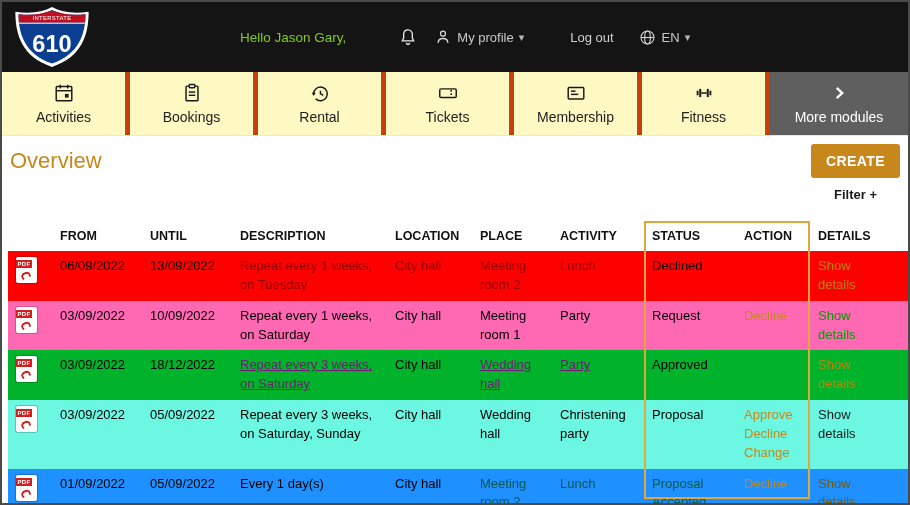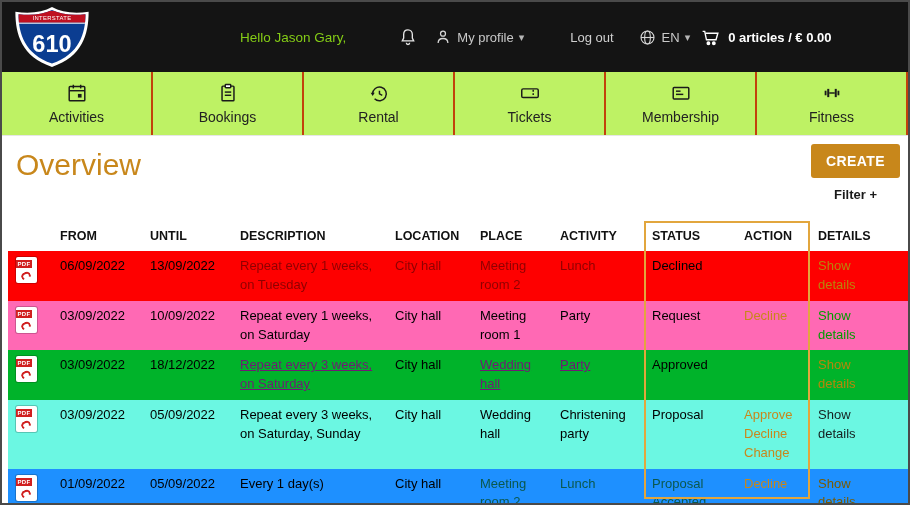--- a/index.html
+++ b/index.html
@@ -14,29 +14,29 @@
   .bell{margin-left:52px;display:flex;align-items:center;cursor:pointer;}
   .profile{margin-left:16px;display:flex;align-items:center;gap:5px;cursor:pointer;}
   .logout{margin-left:46px;color:#cfcfcf;cursor:pointer;}
   .lang{margin-left:24px;display:flex;align-items:center;gap:5px;cursor:pointer;}
   .cart{margin-left:10px;display:flex;align-items:center;gap:7px;color:#fff;font-weight:600;cursor:pointer;}
   .caret{color:#b5b5b5;font-size:11px;}
   .tb-icon svg{display:block;}
 
   
   .navbar{height:63px;background:#fff;display:flex;border-bottom:1px solid #e6e6e6;}
-  .tab{flex:1;display:flex;flex-direction:column;align-items:center;justify-content:center;gap:5px;border-right:2px solid #c2410c;cursor:pointer;background:#bef264;}
+  .tab{flex:1;display:flex;flex-direction:column;align-items:center;justify-content:center;gap:5px;border-right:5px solid #c2410c;cursor:pointer;background:#fef9c3;}
   .tab-label{font-size:14px;color:#222;}
   .tab.dark{flex:0 0 138px;background:#5f5f5f;border-right:none;}
   .tab.dark .tab-label{color:#fff;}
   .tab-icon svg{display:block;}
 
   
   .page-head{display:flex;justify-content:space-between;align-items:flex-start;padding:8px 8px 0 8px;height:85px;box-sizing:border-box;}
-  .title{font-size:30px;font-weight:400;color:#c8871b;margin:4px 0 0 6px;}
+  .title{font-size:22px;font-weight:400;color:#c8871b;margin:4px 0 0 0;}
   .head-right{display:flex;flex-direction:column;align-items:center;}
   .create-btn{background:#c8871b;color:#fff;border:none;font-family:inherit;font-size:14px;font-weight:bold;padding:9px 15px;border-radius:3px;cursor:pointer;letter-spacing:.4px;}
   .filter{font-size:13px;color:#1a1a1a;margin-top:9px;cursor:pointer;font-weight:600;}
 
   
   .table-wrap{position:relative;margin-left:6px;width:900px;}
   table{border-collapse:collapse;table-layout:fixed;width:900px;font-size:13px;color:#000;}
   th{font-size:12.5px;font-weight:700;text-align:left;padding:8px;height:30px;box-sizing:border-box;color:#111;background:#fff;}
   td{padding:6px 8px;vertical-align:top;line-height:1.45;overflow:hidden;}
   tr.h47{height:47px;} tr.h67{height:67px;} tr.h49{height:49px;}
@@ -112,30 +112,20 @@
         <svg width="19" height="19" viewBox="0 0 24 24" fill="none" stroke="#d6d6d6" stroke-width="1.4">
           <circle cx="12" cy="12" r="8.2"></circle>
           <ellipse cx="12" cy="12" rx="3.6" ry="8.2"></ellipse>
           <line x1="3.8" y1="12" x2="20.2" y2="12"></line>
         </svg>
       </span>
       <span>EN</span>
       <span class="caret">▾</span>
     </span>
 
-    <span class="cart">
-      <span class="tb-icon">
-        <svg width="21" height="21" viewBox="0 0 24 24" fill="none" stroke="#ffffff" stroke-width="1.6">
-          <path d="M3 5 h2.4 l2 9.6 h10.9 l2.1-7.4 H6.7"></path>
-          <circle cx="9.6" cy="18.6" r="1.4" fill="#ffffff"></circle>
-          <circle cx="15.8" cy="18.6" r="1.4" fill="#ffffff"></circle>
-        </svg>
-      </span>
-      <span>0 articles / € 0.00</span>
-    </span>
   </header>
 
   <nav class="navbar">
     <div class="tab">
       <span class="tab-icon">
         <svg width="22" height="22" viewBox="0 0 24 24" fill="none" stroke="#1a1a1a" stroke-width="1.6">
           <rect x="3.5" y="5" width="17" height="15.5" rx="1"></rect>
           <line x1="3.5" y1="9.5" x2="20.5" y2="9.5"></line>
           <line x1="8" y1="3" x2="8" y2="7"></line>
           <line x1="16" y1="3" x2="16" y2="7"></line>
@@ -195,20 +185,28 @@
           <rect x="4" y="9.5" width="2" height="5"></rect>
           <rect x="6.8" y="7.5" width="2.2" height="9"></rect>
           <rect x="15" y="7.5" width="2.2" height="9"></rect>
           <rect x="18" y="9.5" width="2" height="5"></rect>
           <rect x="9" y="11.2" width="6" height="1.6"></rect>
         </svg>
       </span>
       <span class="tab-label">Fitness</span>
     </div>
 
+    <div class="tab dark">
+      <span class="tab-icon">
+        <svg width="22" height="22" viewBox="0 0 24 24" fill="none" stroke="#ffffff" stroke-width="2.6">
+          <polyline points="9.5,6.5 15.5,12 9.5,17.5"></polyline>
+        </svg>
+      </span>
+      <span class="tab-label">More modules</span>
+    </div>
   </nav>
 
   <div class="page-head">
     <h1 class="title">Overview</h1>
     <div class="head-right">
       <button class="create-btn">CREATE</button>
       <div class="filter">Filter +</div>
     </div>
   </div>
 

